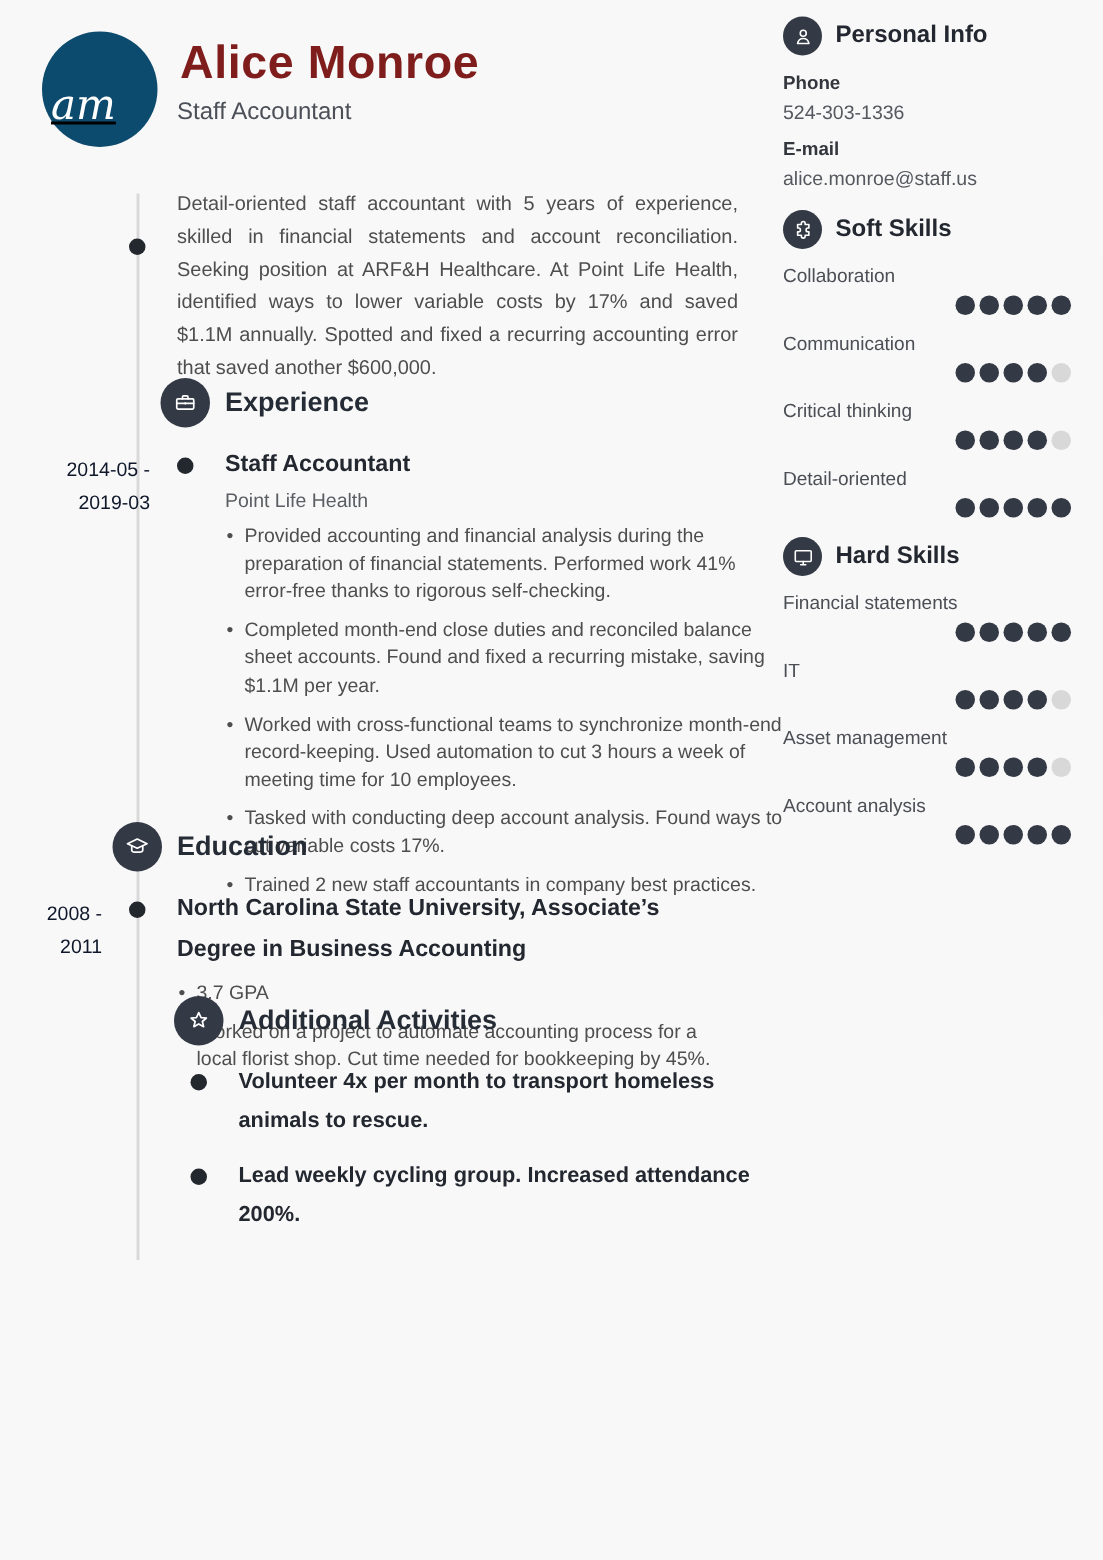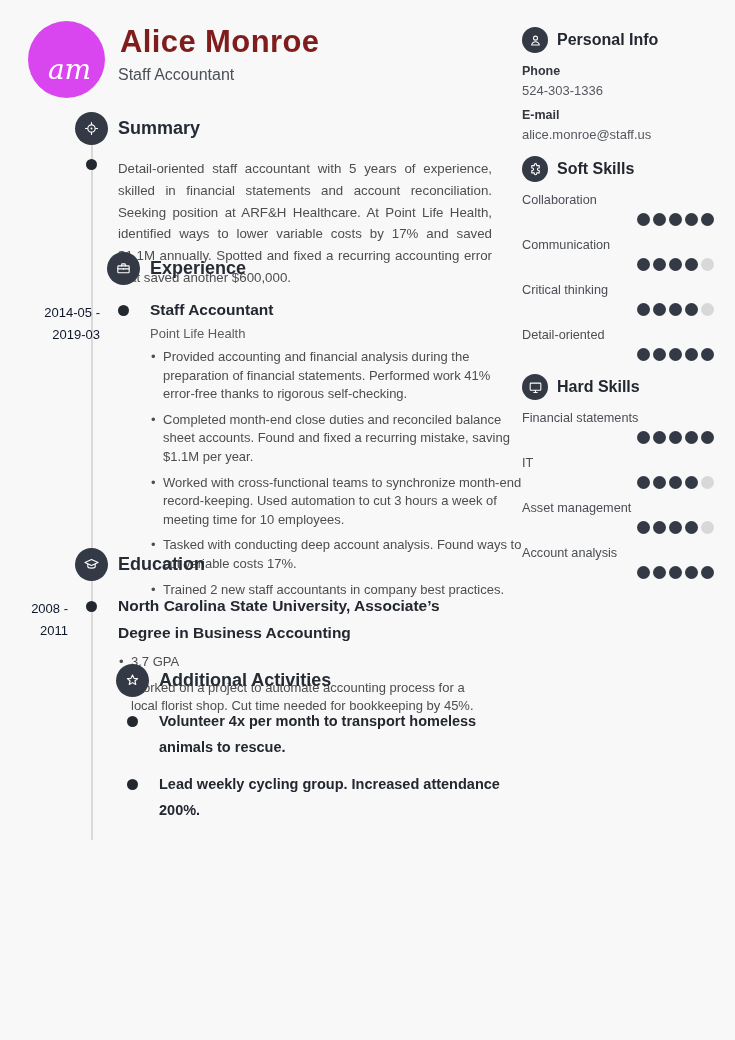--- a/index.html
+++ b/index.html
@@ -1,21 +1,21 @@
 <!DOCTYPE html>
 <html><head>
 <meta charset="utf-8">
 <style>
   html,body{margin:0;padding:0;}
   body{font-family:"Liberation Sans",sans-serif;background:#e9e9e9;}
   #page{position:relative;width:735px;height:1040px;background:#f8f8f8;overflow:hidden;margin:0 auto;}
 
   
   .avatar{position:absolute;left:28px;top:21px;width:77px;height:77px;border-radius:50%;
-          background:#d946ef;display:flex;align-items:flex-end;justify-content:center;}
+          background:#0c4a6e;display:flex;align-items:flex-end;justify-content:flex-start;text-decoration:underline;}
   .avatar .initials{font-family:"DejaVu Serif",serif;font-style:italic;font-size:28px;color:#ffffff;
           padding-bottom:12px;padding-left:6px;}
   .name{position:absolute;left:120px;top:24px;font-size:31px;font-weight:700;color:#7f1d1d;letter-spacing:.4px;}
   .jobtitle{position:absolute;left:118px;top:66px;font-size:16px;color:#4b4f57;}
 
   
   #tline{position:absolute;left:91px;top:129px;width:2px;height:711px;background:#d9d9da;z-index:0;}
 
   
   .sec{position:absolute;left:0;width:500px;z-index:1;}
@@ -42,21 +42,21 @@
   ul.bullets{margin:7px 0 0;padding:0 0 0 13px;list-style:none;}
   ul.bullets li{font-size:13px;color:#4e4e4e;line-height:18.6px;margin-bottom:7px;position:relative;}
   ul.bullets li::before{content:"•";position:absolute;left:-12px;color:#4e4e4e;}
 
   .acts{margin-top:2px;}
   .act{position:relative;margin:11px 0 0 118px;width:344px;
        font-size:14.5px;font-weight:700;color:#23272f;line-height:26px;}
   .act .tdot{position:absolute;left:-32px;top:8px;width:11px;height:11px;border-radius:50%;background:#23272e;}
 
   
-  #sidebar{position:absolute;left:522px;top:27px;width:192px;height:620px;}
+  #sidebar{position:absolute;left:522px;top:11px;width:192px;height:620px;}
   .sb-block{position:absolute;left:0;width:192px;}
   #sb-personal{top:0;}
   #sb-soft{top:129px;}
   #sb-hard{top:347px;}
   .sb-head{display:flex;align-items:center;margin-bottom:11px;}
   .sb-icon{width:26px;height:26px;border-radius:50%;background:#333a45;
            display:flex;align-items:center;justify-content:center;flex:none;}
   .sb-head h3{margin:0 0 0 9px;font-size:16px;font-weight:700;color:#23272f;}
   .field{margin-bottom:10px;}
   .flabel{font-size:12.5px;font-weight:700;color:#33373d;margin-bottom:5px;}
@@ -75,30 +75,20 @@
 
   <div class="avatar">
     <span class="initials">am</span>
   </div>
   <div class="name">Alice Monroe</div>
   <div class="jobtitle">Staff Accountant</div>
 
   <div id="tline"></div>
 
   <div class="sec" id="sec-summary">
-    <div class="sec-head">
-      <span class="sec-icon">
-        <svg width="17" height="17" viewBox="0 0 24 24" fill="none" stroke="#fff" stroke-width="1.6" stroke-linecap="round" stroke-linejoin="round">
-          <circle cx="12" cy="12" r="5.2"></circle>
-            <circle cx="12" cy="12" r="1.4" fill="#fff" stroke="none"></circle>
-          <path d="M12 3.6v2.6M12 17.8v2.6M3.6 12h2.6M17.8 12h2.6"></path>
-        </svg>
-      </span>
-      <h2>Summary</h2>
-    </div>
     <span class="sdot"></span>
     <p class="summary-text">Detail-oriented staff accountant with 5 years of experience, skilled in financial statements and account reconciliation. Seeking position at ARF&amp;H Healthcare. At Point Life Health, identified ways to lower variable costs by 17% and saved $1.1M annually. Spotted and fixed a recurring accounting error that saved another $600,000.</p>
   </div>
 
   <div class="sec" id="sec-experience">
     <div class="sec-head">
       <span class="sec-icon">
         <svg width="17" height="17" viewBox="0 0 24 24" fill="none" stroke="#fff" stroke-width="1.6" stroke-linecap="round" stroke-linejoin="round">
           <rect x="4" y="8.3" width="16" height="9.7" rx="1.2"></rect>
           <path d="M9.4 8.3V6.6a1.1 1.1 0 0 1 1.1-1.1h3a1.1 1.1 0 0 1 1.1 1.1v1.7M4 12.6h16"></path>

